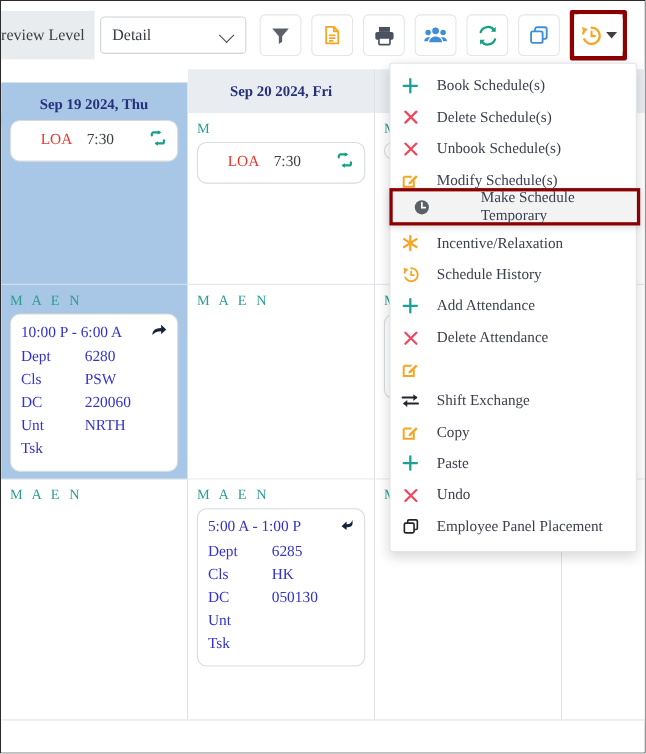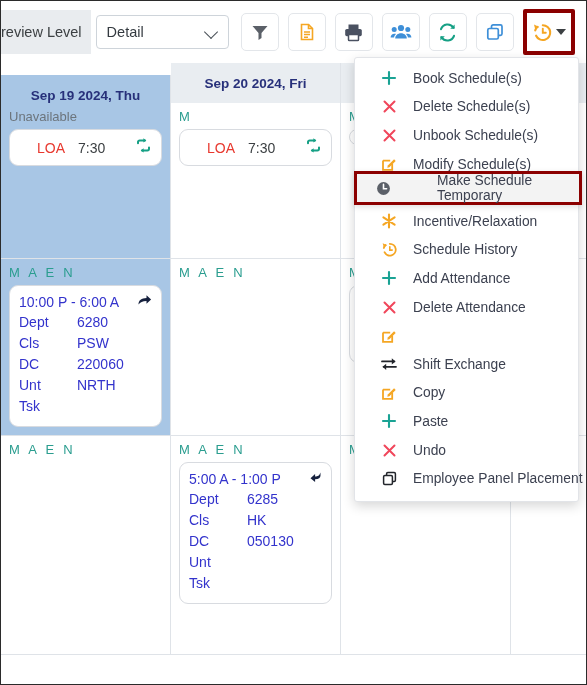--- a/index.html
+++ b/index.html
@@ -8,20 +8,21 @@
     font-family: "Liberation Sans", sans-serif;
     background: #ffffff;
     overflow: hidden;
   }
   #root {
     position: relative;
     width: 587px; height: 685px;
     background: #fff;
     border: 1px solid #2b2b2b;
     overflow: hidden;
+    font-family: Liberation Serif, serif;
   }
 
   
   .toolbar {
     position: absolute;
     left: 0; top: 0;
     width: 587px; height: 62px;
     background: #ffffff;
     display: flex;
     align-items: center;
@@ -193,21 +194,21 @@
     border: 1px solid #e2e4e8;
     border-radius: 3px;
     box-shadow: 0 4px 12px rgba(0,0,0,0.16);
     padding: 6px 0 8px 0;
     z-index: 50;
   }
   .menu-item {
     display: flex;
     align-items: center;
     height: 28.6px;
-    padding-left: 22px;
+    padding-left: 6px;
     font-size: 13.8px;
     color: #3c4150;
     white-space: nowrap;
   }
   .menu-ico {
     width: 24px;
     display: flex;
     align-items: center;
     justify-content: center;
     margin-right: 12px;
@@ -328,21 +329,20 @@
     <div class="cal-row hdr-row">
       <div class="hdr-cell col-w1 hdr-sel">Sep 19 2024, Thu</div>
       <div class="hdr-cell col-w2 hdr-plain">Sep 20 2024, Fri</div>
       <div class="hdr-cell col-w3 hdr-plain"></div>
       <div class="hdr-cell col-w4 hdr-plain"></div>
     </div>
 
     <div class="cal-row body-row r1">
 
       <div class="cell col-w1 sel">
-        <div class="cell-tag unavail">Unavailable</div>
         <div class="card loa">
           <span class="loa-code">LOA</span>
           <span class="loa-hours">7:30</span>
           <span class="loa-icon">
             <svg width="17" height="17" viewBox="0 0 17 17">
               <path d="M3 6.2V5a1.6 1.6 0 0 1 1.6-1.6H10" fill="none" stroke="#16a085" stroke-width="2" stroke-linecap="round"></path>
               <path d="M8.4 1.3L11.3 3.4 8.4 5.5z" fill="#16a085"></path>
               <path d="M14 10.6v1.2a1.6 1.6 0 0 1-1.6 1.6H7" fill="none" stroke="#16a085" stroke-width="2" stroke-linecap="round"></path>
               <path d="M8.6 11.3L5.7 13.4l2.9 2.1z" fill="#16a085"></path>
             </svg>

